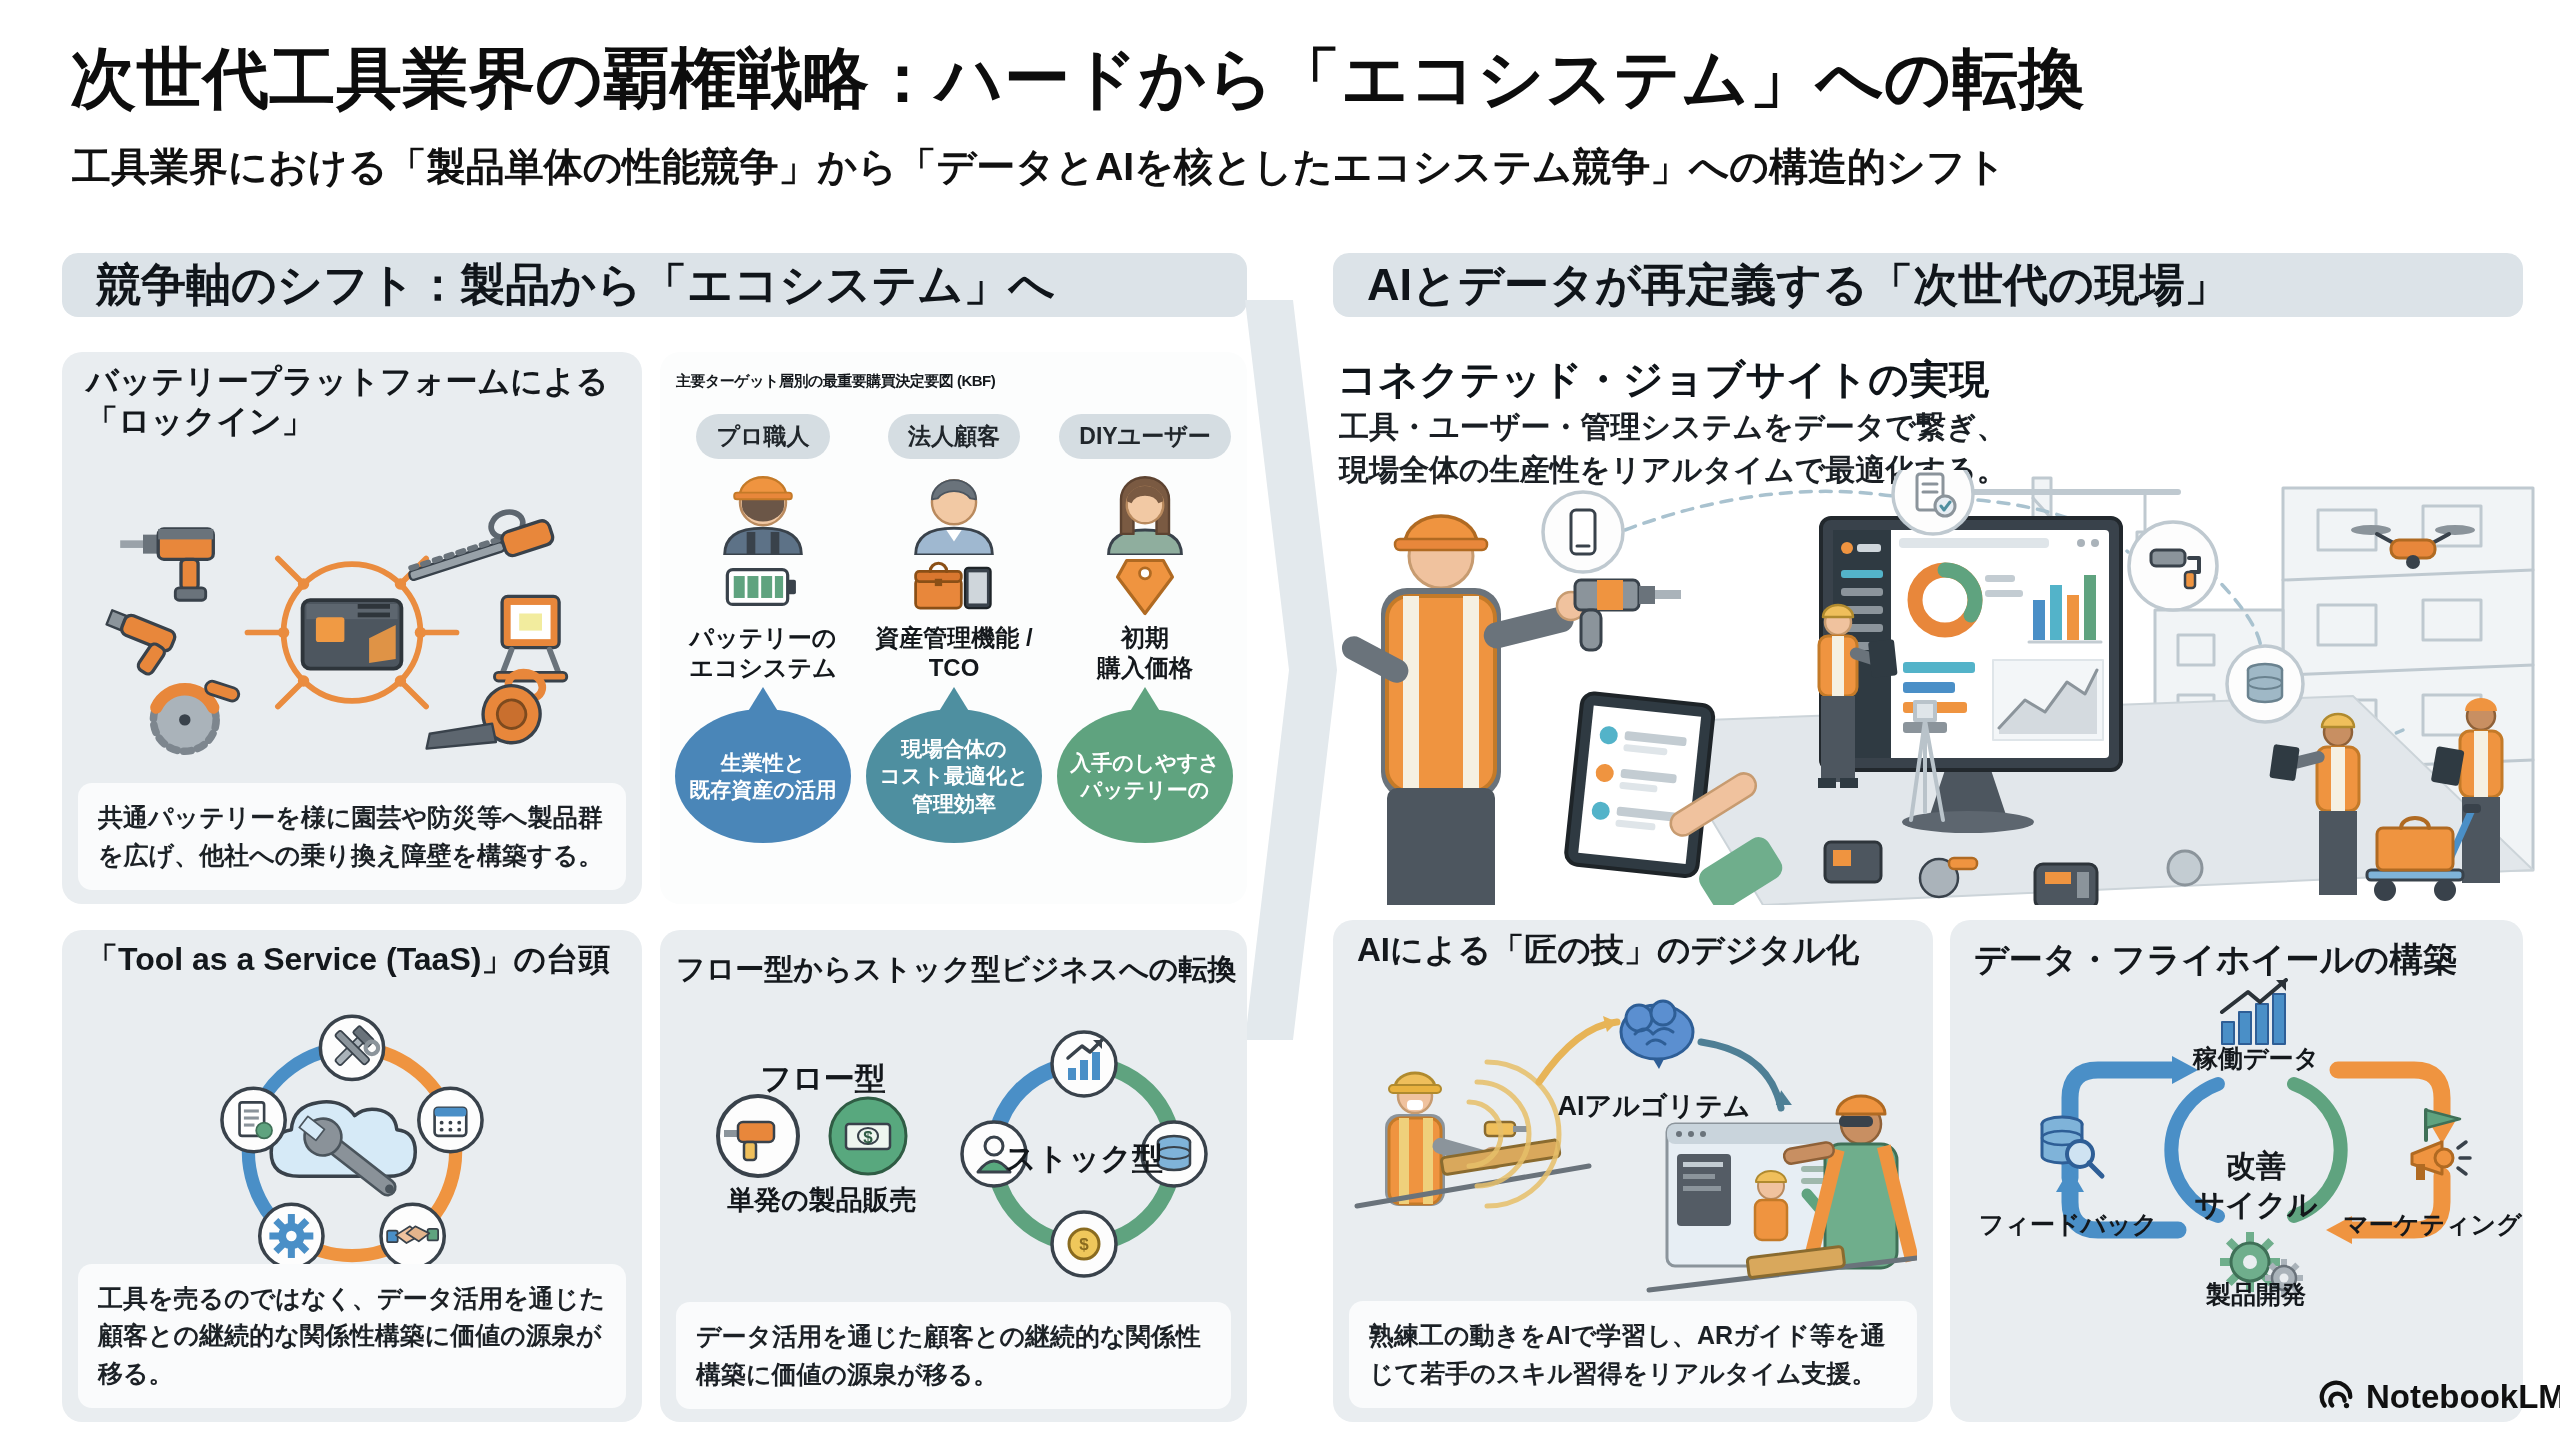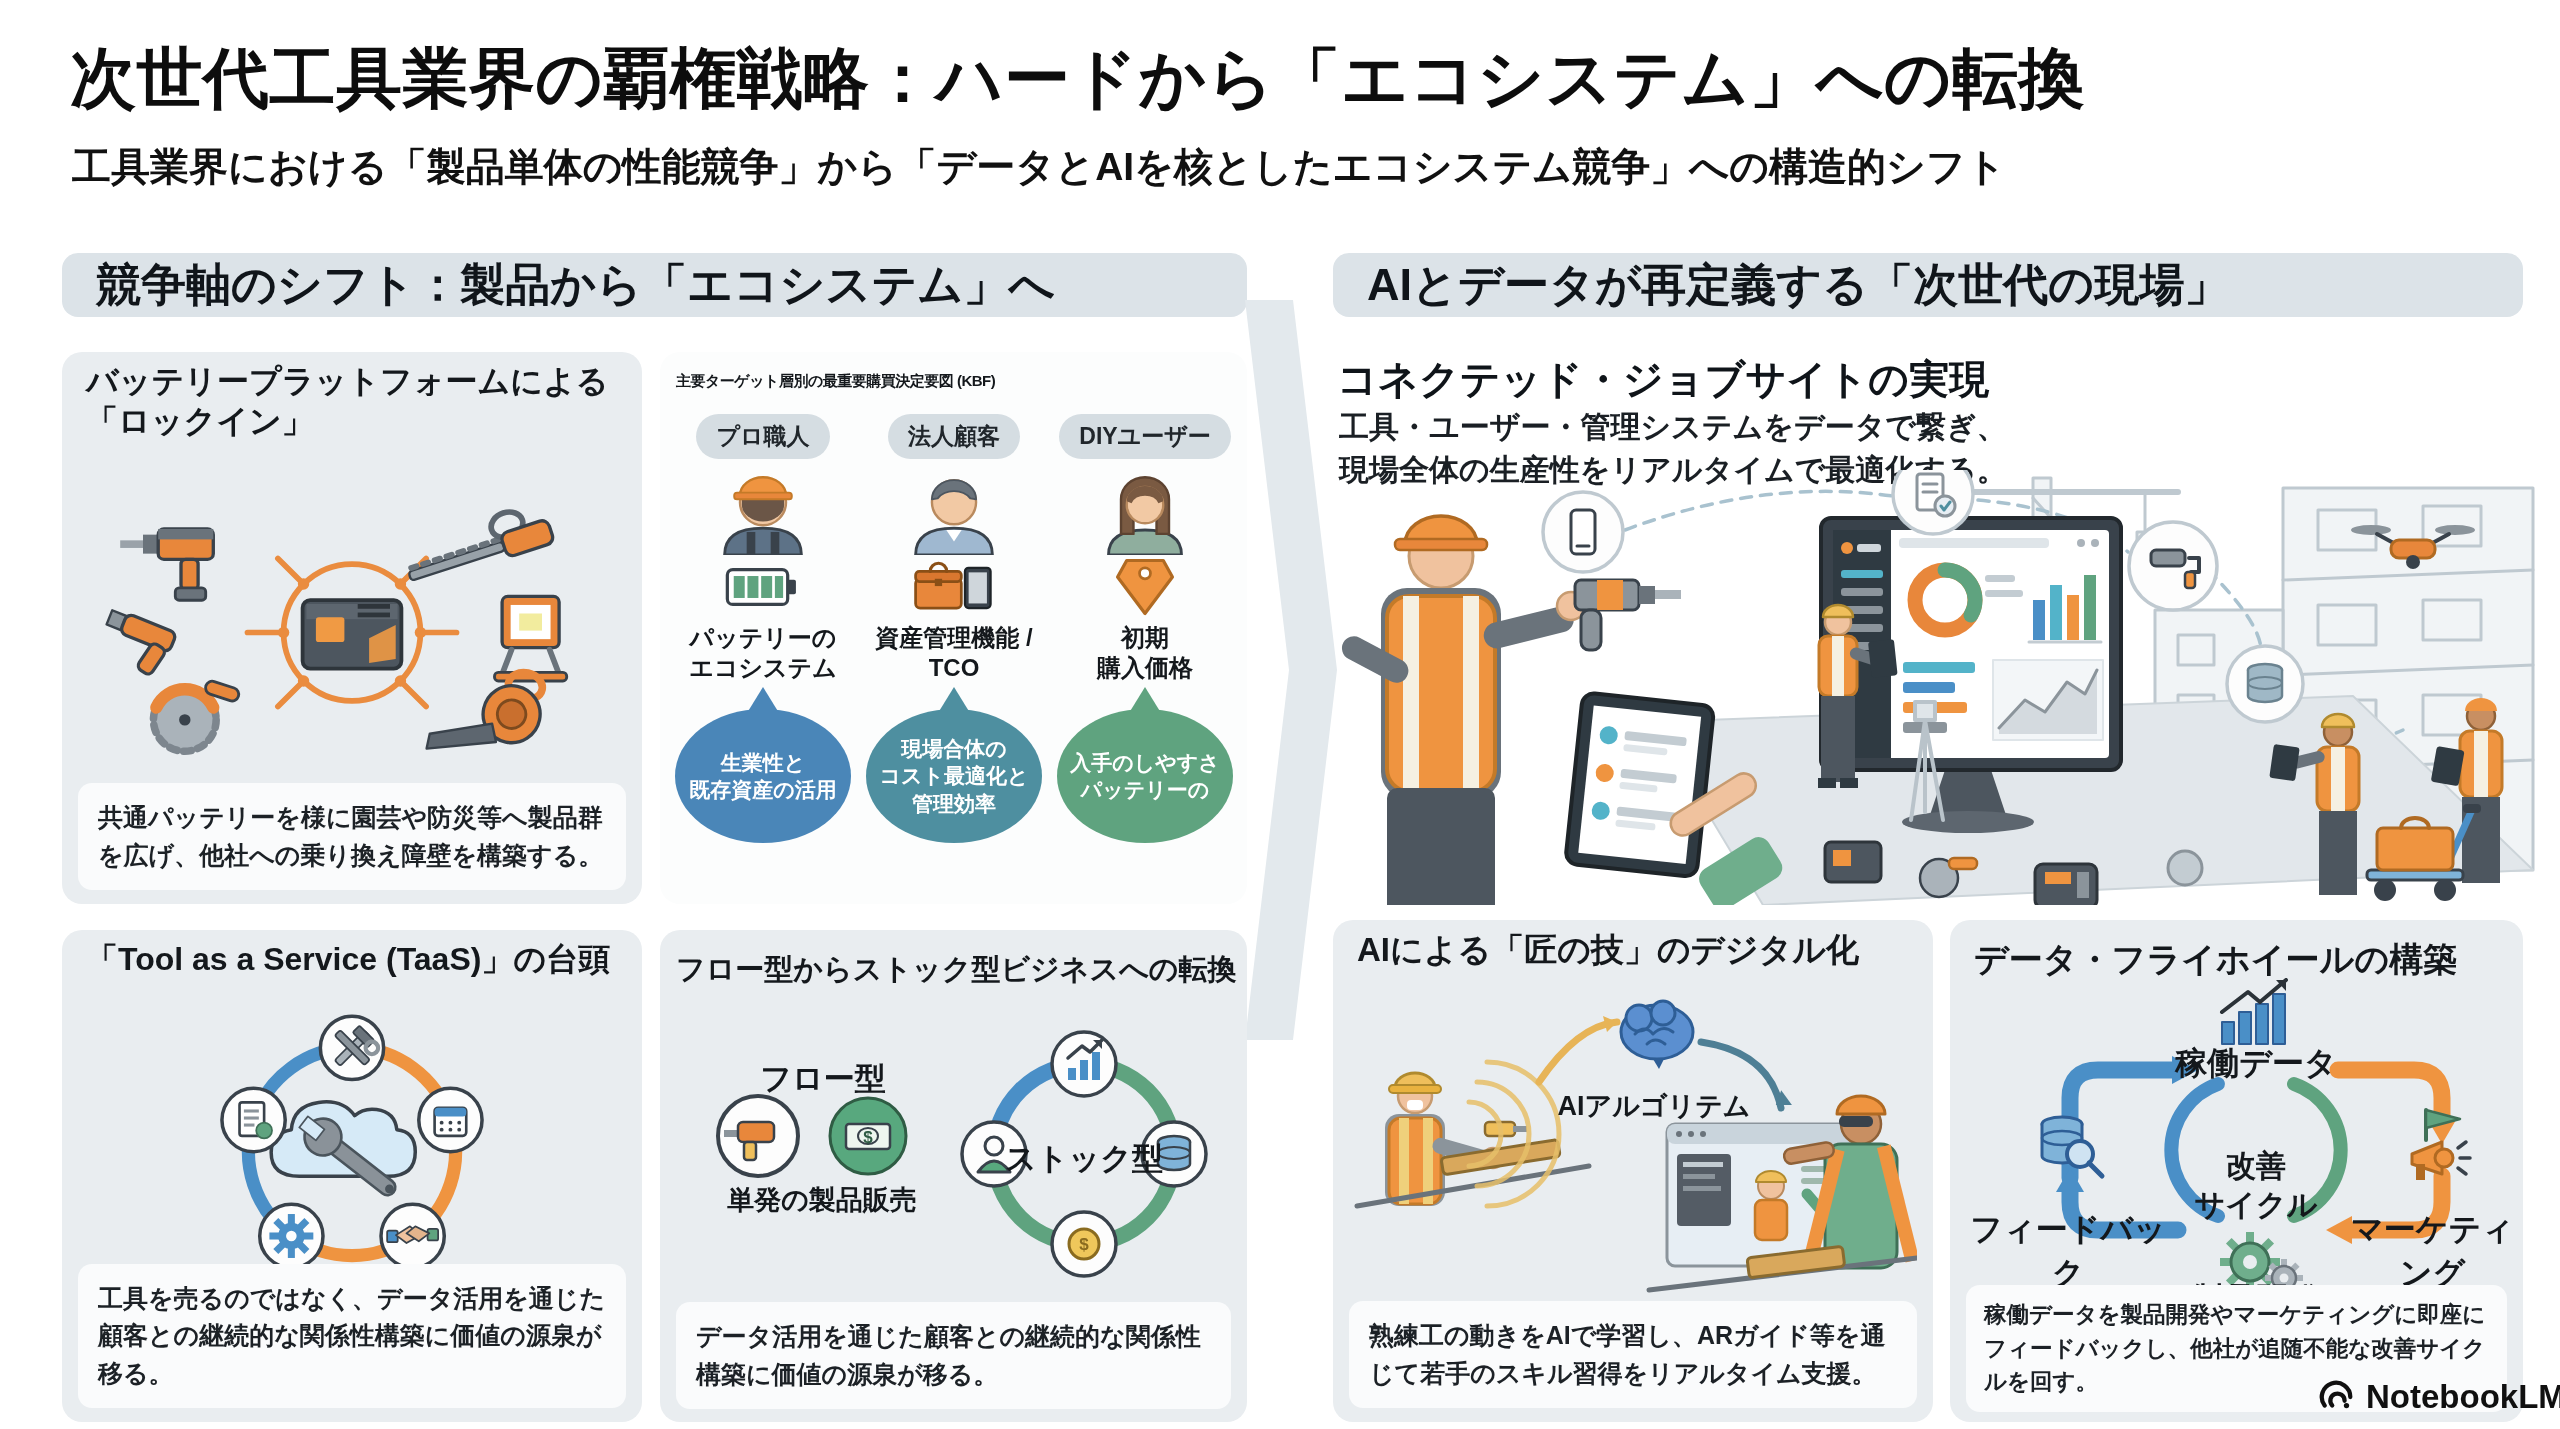--- a/index.html
+++ b/index.html
@@ -39,21 +39,21 @@
   .kbf-factor{font-size:24px;font-weight:900;text-align:center;line-height:1.25;margin-top:4px;color:#14181c;}
   .bubble{margin-top:26px;width:176px;height:134px;border-radius:50%;display:flex;align-items:center;justify-content:center;
           text-align:center;color:#fff;font-size:21px;font-weight:800;line-height:1.3;position:relative;background:var(--bub);}
   .bubble::before{content:"";position:absolute;top:-22px;left:50%;transform:translateX(-50%);
           border:16px solid transparent;border-bottom:26px solid var(--bub);border-top:0;}
 
   .flow-label{position:absolute;font-weight:900;text-align:center;color:#14181c;}
   .jobsite-title{left:1337px;top:352px;font-size:40px;font-weight:900;color:#0f1419;}
   .jobsite-body{left:1339px;top:406px;font-size:30px;font-weight:800;line-height:1.42;color:#1a1f24;}
 
-  .fly-label{position:absolute;font-size:32px;font-weight:900;text-align:center;color:#14181c;}
+  .fly-label{position:absolute;font-size:25px;font-weight:900;text-align:center;color:#14181c;}
   .brand{left:2318px;top:1378px;display:flex;align-items:center;gap:10px;font-size:33px;font-weight:700;color:#101010;}
 </style>
 </head>
 <body>
 
 <div class="stage">
 
   <div class="abs page-title">次世代工具業界の覇権戦略：ハードから「エコシステム」への転換</div>
   <div class="abs page-sub">工具業界における「製品単体の性能競争」から「データとAIを核としたエコシステム競争」への構造的シフト</div>
 
@@ -702,21 +702,20 @@
           <circle cx="0" cy="0" r="4.5" fill="#e9edf0"></circle>
         </g>
       </g>
     </svg>
     <div class="fly-label pre" style="left:206px;top:226px;width:200px;font-size:30px;line-height:1.3;">改善
 サイクル</div>
     <div class="fly-label" style="left:186px;top:122px;width:240px;">稼働データ</div>
     <div class="fly-label" style="left:6px;top:288px;width:224px;">フィードバック</div>
     <div class="fly-label" style="left:392px;top:288px;width:181px;">マーケティング</div>
     <div class="fly-label" style="left:206px;top:358px;width:200px;">製品開発</div>
-    <div class="caption" style="bottom:10px;font-size:22.5px;padding:13px 18px;">稼働データを製品開発やマーケティングに即座にフィードバックし、他社が追随不能な改善サイクルを回す。</div>
   </div>
 
   <div class="abs brand">
     <svg width="38" height="38" viewBox="0 0 40 40">
       <path d="M7 29 A 15 15 0 1 1 34 20" fill="none" stroke="#101010" stroke-width="4.5"></path>
       <path d="M15 29 A 7.5 7.5 0 1 1 28 24" fill="none" stroke="#101010" stroke-width="4.5"></path>
       <circle cx="30" cy="29" r="2.8" fill="#101010"></circle>
     </svg>
     <span>NotebookLM</span>
   </div>

